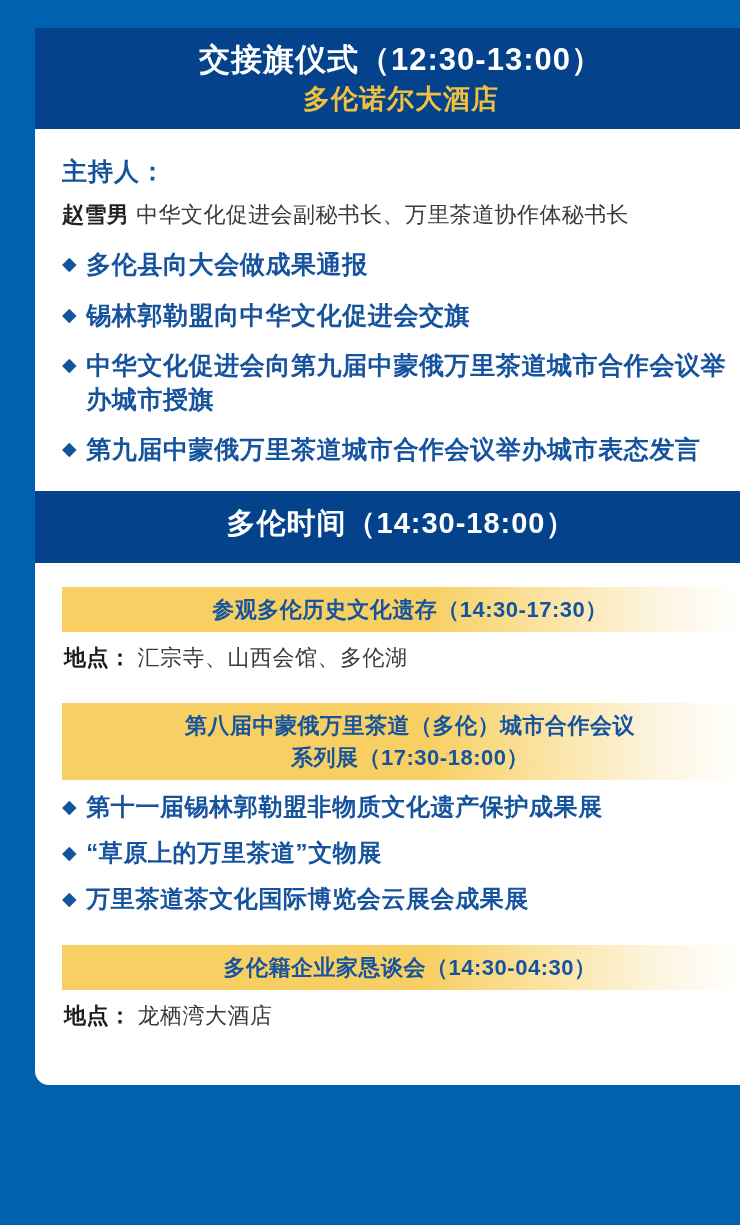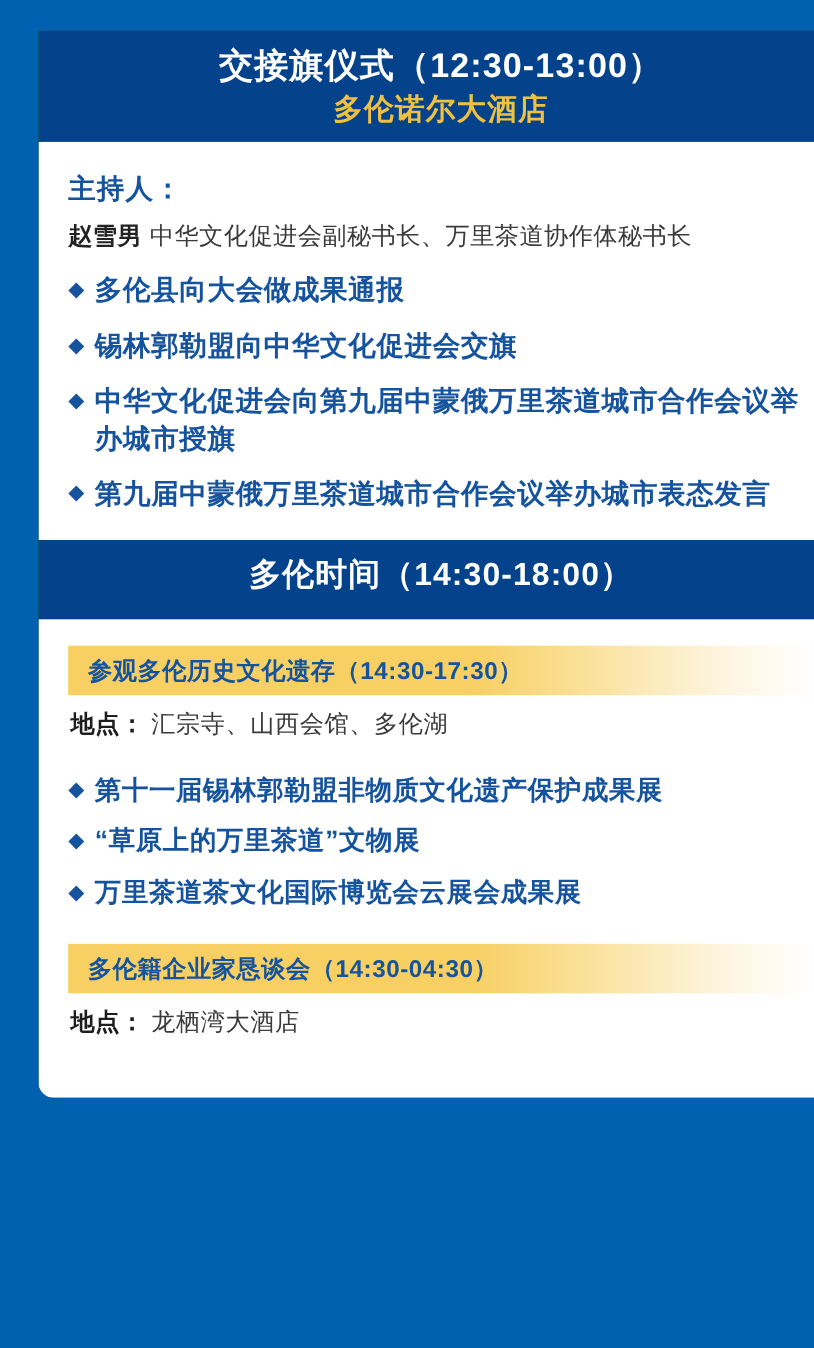--- a/index.html
+++ b/index.html
@@ -127,20 +127,21 @@
     background: linear-gradient(to right,
                 #f7cf62 0%, #f7cf62 54%,
                 #fbe6ab 74%, #fdf4dd 87%, #ffffff 100%);
     color: #15539e;
     font-size: 22px;
     font-weight: bold;
     letter-spacing: 0.5px;
     line-height: 1.42;
     padding: 7px 0 7px 18px;
     margin-bottom: 11px;
+    text-align: center;
   }
   .hl-bar .ln { display: block; }
 
   .place-line {
     font-size: 22px;
     color: #3a3a3a;
     letter-spacing: 0.5px;
     padding-left: 2px;
     margin-bottom: 16px;
   }
@@ -207,20 +208,24 @@
           <span class="ln">参观多伦历史文化遗存（14:30-17:30）</span>
         </div>
         <div class="place-line">
           <span class="place-label">地点：</span><span>汇宗寺、山西会馆、多伦湖</span>
         </div>
       </div>
 
       <div class="spacer-14"></div>
 
       <div class="event-group">
+        <div class="hl-bar">
+          <span class="ln">第八届中蒙俄万里茶道（多伦）城市合作会议</span>
+          <span class="ln">系列展（17:30-18:00）</span>
+        </div>
 
         <div class="exhibit-list">
           <div class="bullet-item">
             <span class="diamond">◆</span>
             <span class="bullet-text">第十一届锡林郭勒盟非物质文化遗产保护成果展</span>
           </div>
           <div class="bullet-item">
             <span class="diamond">◆</span>
             <span class="bullet-text">“草原上的万里茶道”文物展</span>
           </div>

